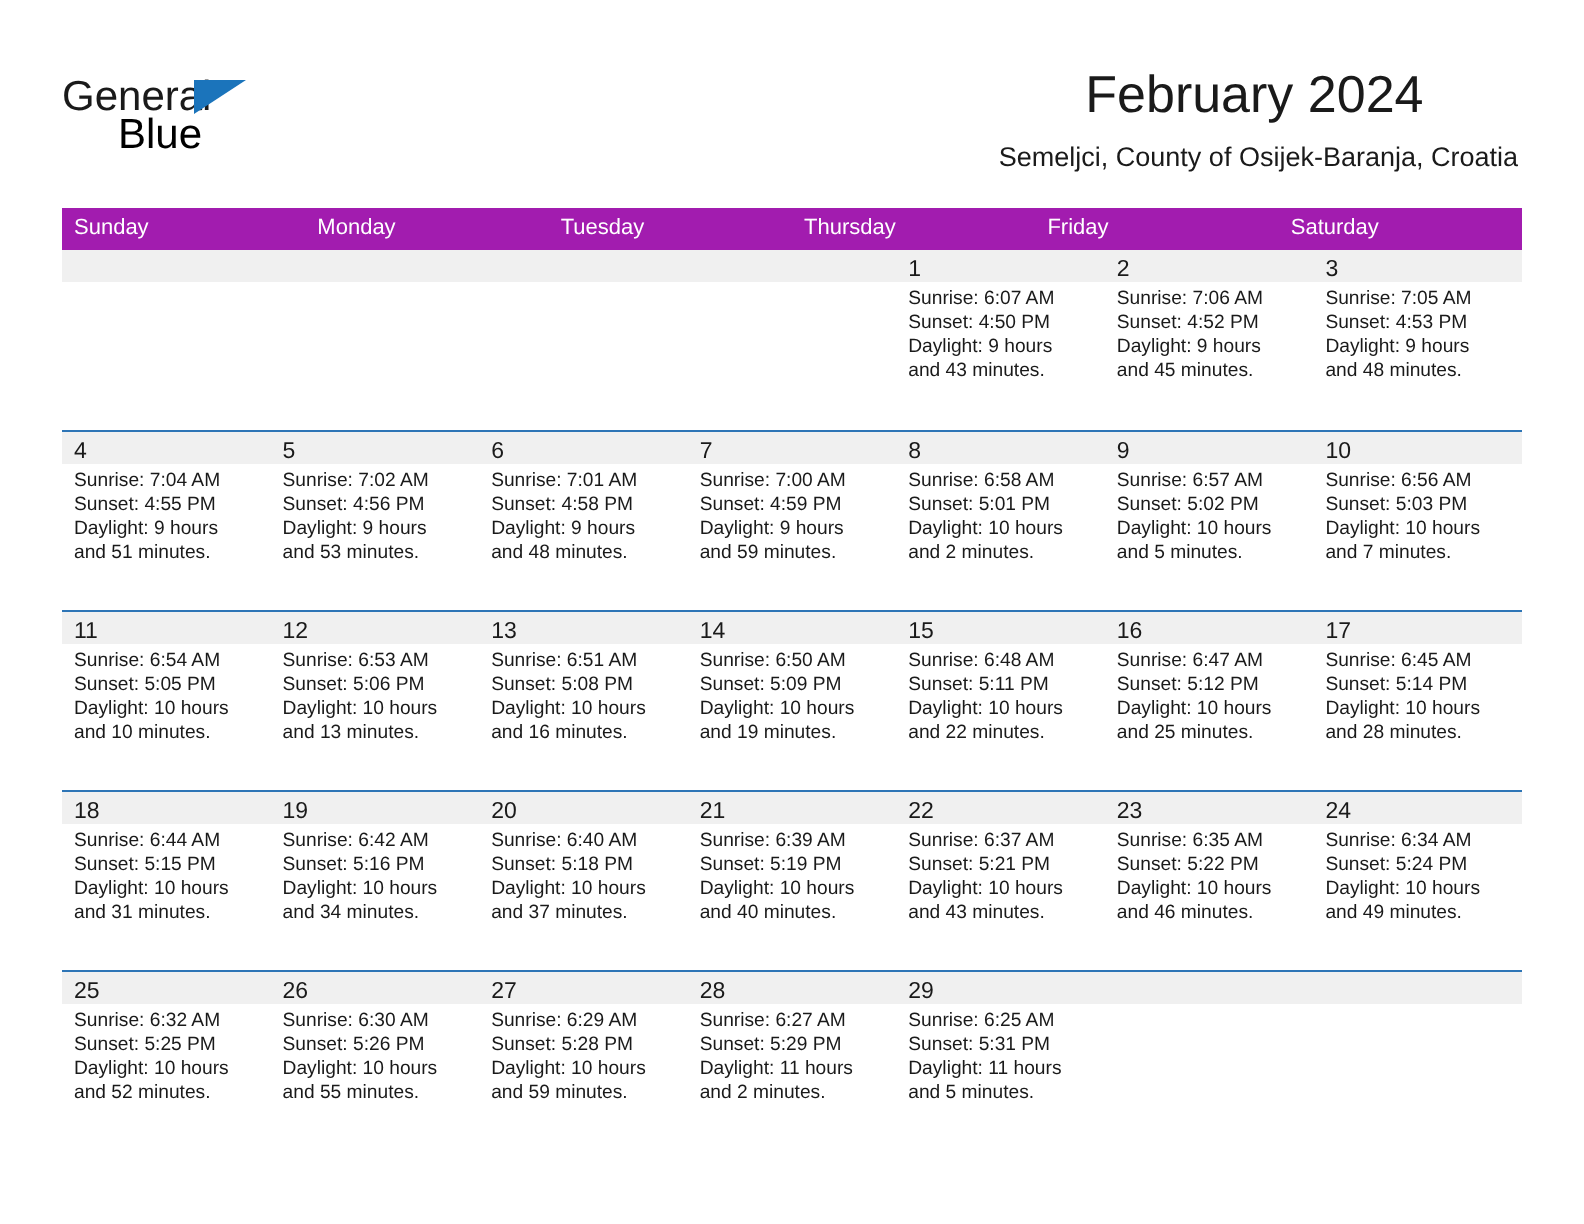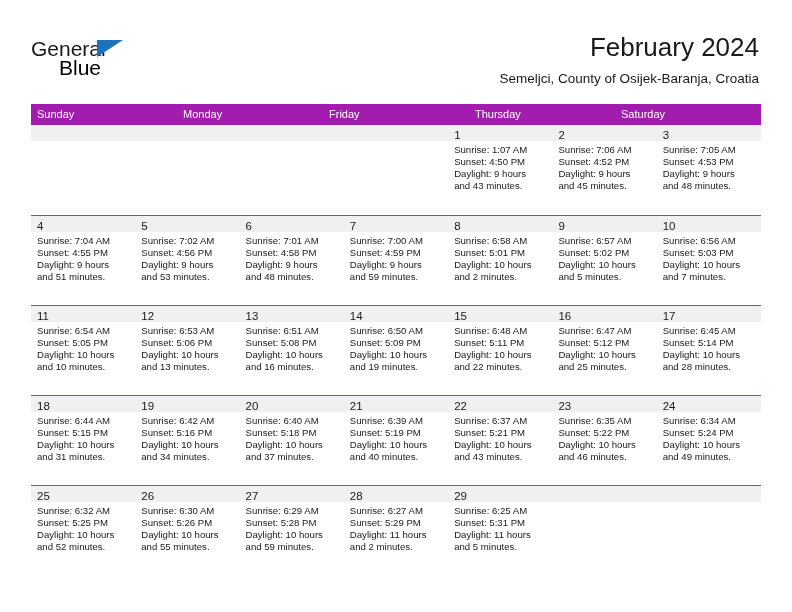--- a/index.html
+++ b/index.html
@@ -62,21 +62,21 @@
     font-size: 21px;
     line-height: 22px;
     color: #000000;
     font-family: "Liberation Sans", sans-serif;
   }
 
   .title-block {
     position: absolute;
     right: 33px;
     top: 32px;
-    text-align: right;
+    text-align: center;
   }
   .cal-title {
     font-size: 26px;
     line-height: 30px;
     color: #1a1a1a;
     font-weight: normal;
     margin: 0;
     font-family: "Liberation Sans", sans-serif;
   }
   .cal-subtitle {
@@ -168,22 +168,23 @@
       <h1 class="cal-title">February 2024</h1>
       <div class="cal-subtitle">Semeljci, County of Osijek-Baranja, Croatia</div>
     </div>
 
   </div>
 
   <div class="calendar">
     <div class="weekday-row" id="weekday-row">
         <div class="weekday">Sunday</div>
         <div class="weekday">Monday</div>
+        <div class="weekday">Tuesday</div>
+        <div class="weekday">Thursday</div>
         <div class="weekday">Friday</div>
-        <div class="weekday">Thursday</div>
         <div class="weekday">Saturday</div>
       </div>
     <div id="calendar-body">
         <div class="week first">
           <div class="daycell">
             <div class="daynum-band"><span class="daynum"></span></div>
             <div class="dayinfo">
               <div></div>
               <div></div>
               <div></div>
@@ -213,21 +214,21 @@
             <div class="dayinfo">
               <div></div>
               <div></div>
               <div></div>
               <div></div>
             </div>
           </div>
           <div class="daycell">
             <div class="daynum-band"><span class="daynum">1</span></div>
             <div class="dayinfo">
-              <div>Sunrise: 1:07 AM</div>
+              <div>Sunrise: 6:07 AM</div>
               <div>Sunset: 4:50 PM</div>
               <div>Daylight: 9 hours</div>
               <div>and 43 minutes.</div>
             </div>
           </div>
           <div class="daycell">
             <div class="daynum-band"><span class="daynum">2</span></div>
             <div class="dayinfo">
               <div>Sunrise: 7:06 AM</div>
               <div>Sunset: 4:52 PM</div>

